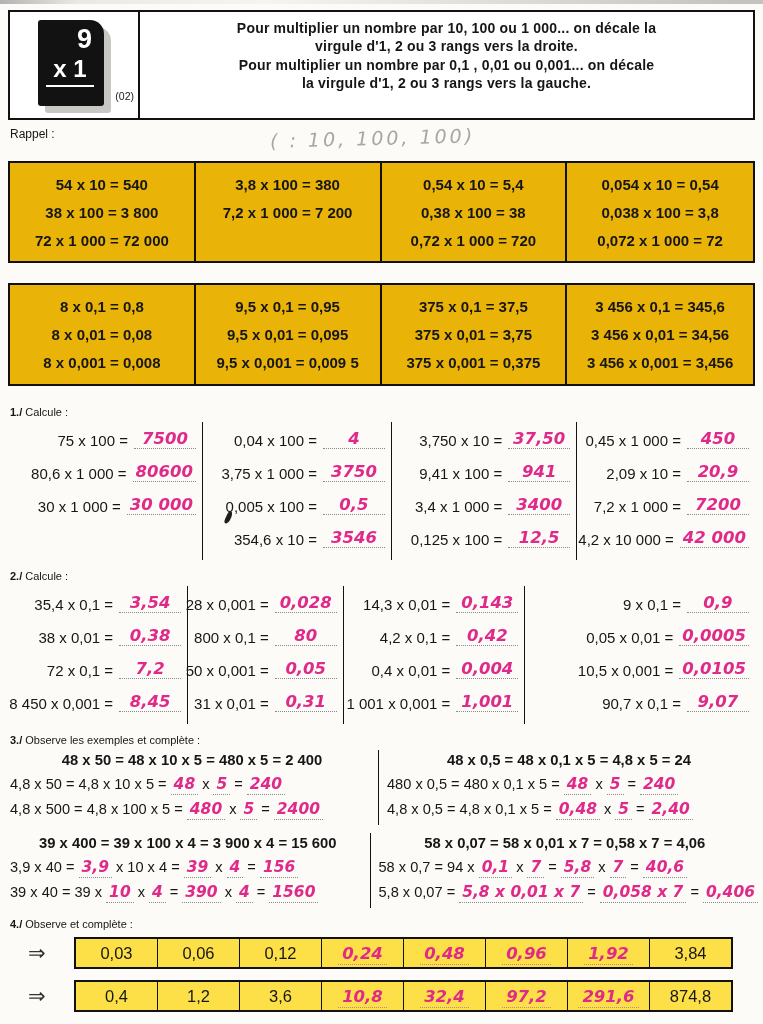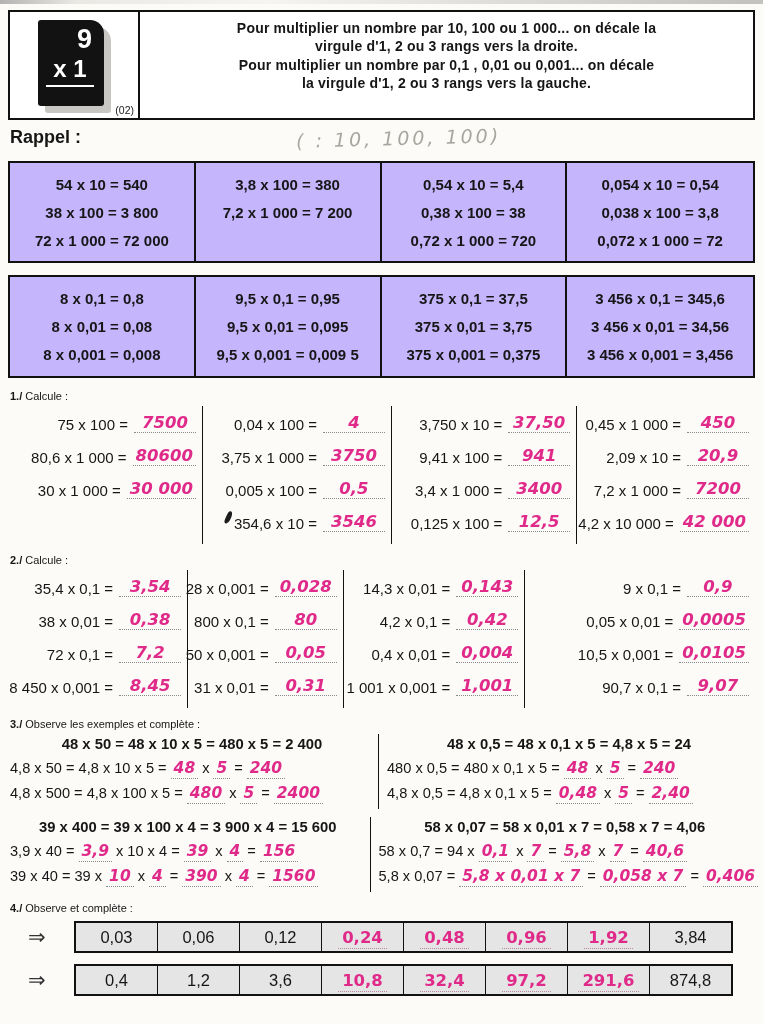--- a/index.html
+++ b/index.html
@@ -18,33 +18,33 @@
   .header-box{border:2.5px solid #111;display:flex;background:#fff;}
   .header-card-cell{width:128px;border-right:2px solid #111;position:relative;padding:6px 0 2px 0;}
   .card-wrap{position:relative;width:84px;height:96px;margin:2px auto 0 28px;}
   .card-shadow{position:absolute;left:7px;top:7px;width:66px;height:86px;background:#c9c7c3;
     border-radius:3px 14px 3px 3px;}
   .card{position:absolute;left:0;top:0;width:66px;height:86px;background:#121212;
     border-radius:3px 14px 3px 3px;color:#fff;font-weight:700;}
   .card-top{font-size:27px;text-align:right;padding:4px 12px 0 0;}
   .card-bottom{font-size:24px;text-align:center;margin:0 10px 0 8px;
     border-bottom:2.5px solid #fff;padding-bottom:2px;}
-  .card-ref{position:absolute;right:4px;bottom:2px;font-size:10.5px;color:#222;text-align:right;}
+  .card-ref{position:absolute;right:4px;bottom:16px;font-size:10.5px;color:#222;text-align:right;}
   .header-text-cell{flex:1;padding:7px 6px 4px 6px;text-align:center;}
   .header-line{font-weight:700;font-size:14px;line-height:1.32;letter-spacing:.2px;}
 
   
   .rappel-row{display:flex;align-items:flex-start;margin:7px 0 4px 2px;height:30px;}
-  .rappel-label{font-weight:700;font-size:18px;}
+  .rappel-label{font-weight:400;font-size:12px;}
   .pencil{color:#a9a6a0;font-size:19px;font-style:italic;letter-spacing:3px;
     margin-left:215px;transform:rotate(-1.5deg);font-family:"DejaVu Sans",sans-serif;}
 
   
   .rtable{border:2.5px solid #111;display:grid;grid-template-columns:1fr 1fr 1fr 1fr;
-    background:#c4b5fd;margin-bottom:12px;}
+    background:#eab308;margin-bottom:20px;}
   .rtable .rcol{border-right:2px solid #111;padding:8px 2px 7px 2px;text-align:center;}
   .rtable .rcol:last-child{border-right:none;}
   .rline{font-weight:700;font-size:15px;line-height:1.85;white-space:nowrap;}
 
   
   .sec-title{margin:10px 0 4px 2px;font-size:11px;}
   .sec-num{font-weight:700;}
 
   
   .calc-grid{display:grid;margin-left:6px;}
@@ -65,25 +65,25 @@
   .s3-col.right{padding-left:8px;}
   .s3-ex{font-weight:700;font-size:14.8px;text-align:center;margin:2px 0 6px 0;white-space:nowrap;}
   .s3-line{font-size:14.6px;margin:7px 0;white-space:nowrap;}
   .s3-line span{margin-right:4px;}
   .s3-hw{color:#e02a8a;font-style:italic;font-weight:700;font-size:15.5px;
     font-family:"DejaVu Sans",sans-serif;border-bottom:1.6px dotted #8a8a8a;padding:0 3px 1px 3px;}
 
   
   .s4-row{display:flex;align-items:center;margin:7px 0 11px 20px;}
   .s4-arrow{width:46px;font-size:21px;color:#333;}
-  .s4-table{display:flex;border:2.2px solid #111;background:#e5e5e5;}
+  .s4-table{display:flex;border:2.2px solid #111;background:#fde047;}
   .s4-cell{width:81px;border-right:1.8px solid #111;text-align:center;
     padding:5px 0 4px 0;font-size:16.5px;white-space:nowrap;}
   .s4-cell:last-child{border-right:none;}
-  .s4-cell.pink{color:#e02a8a;font-weight:700;
+  .s4-cell.pink{color:#e02a8a;font-style:italic;font-weight:700;
     font-family:"DejaVu Sans",sans-serif;}
   .s4-cell.pink .u{border-bottom:1.6px dotted #b9889f;padding:0 4px 1px 4px;}
 
   .pen-mark{position:absolute;left:226px;top:511px;width:5px;height:13px;
     background:#1d1d1d;border-radius:45% 55% 60% 40%;transform:rotate(24deg);}
 </style>
 </head>
 <body>
 
 <div class="top-smudge"></div>

